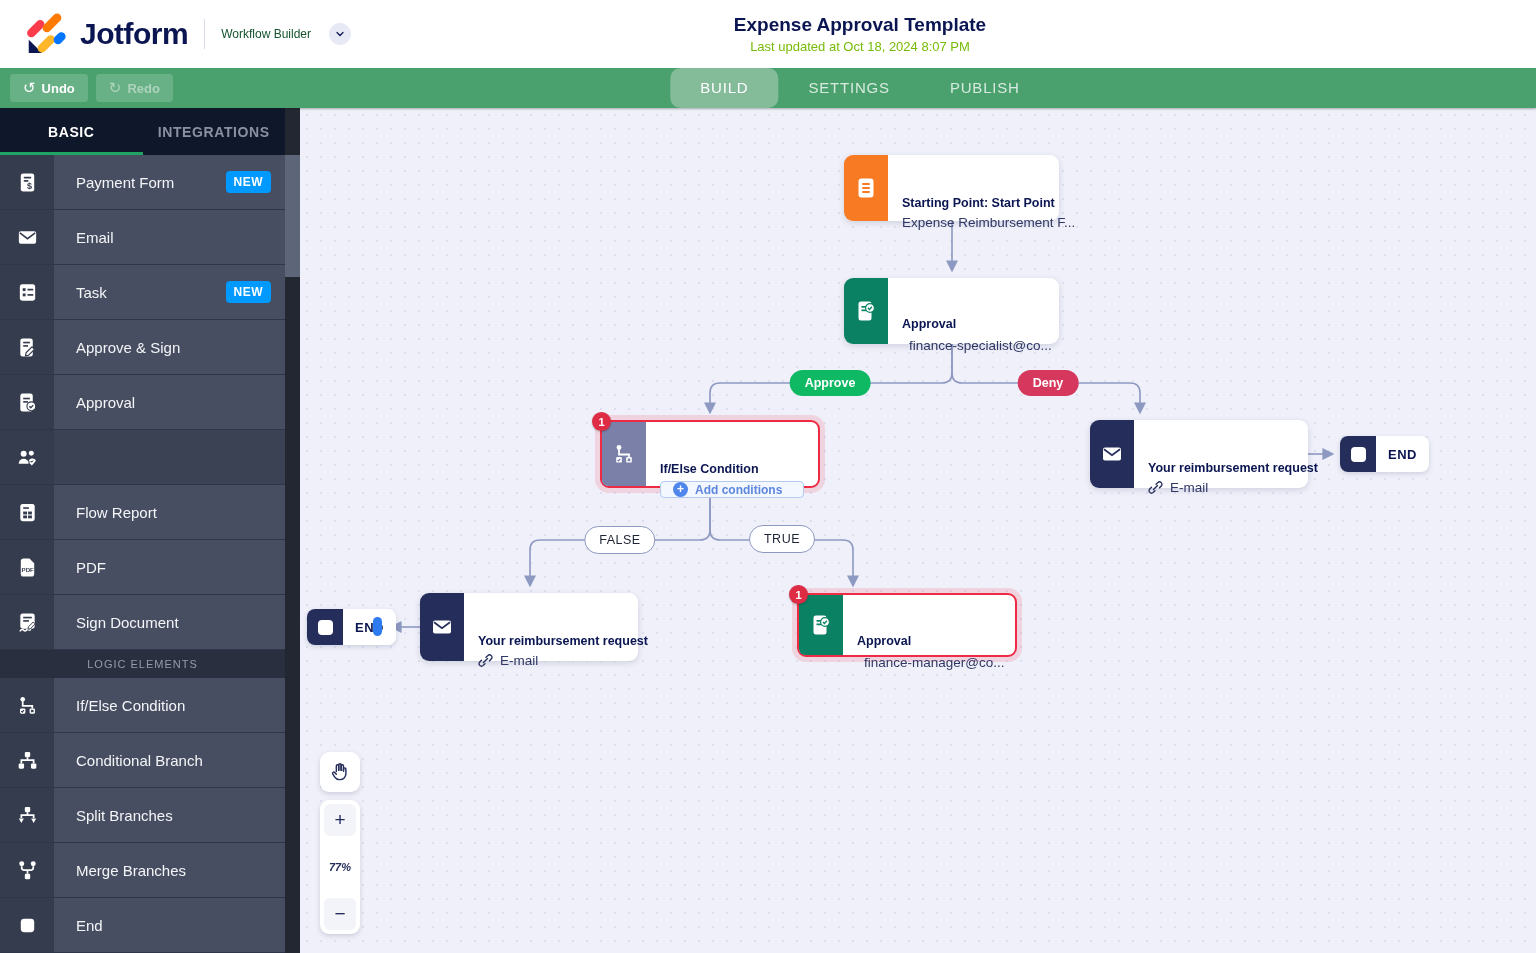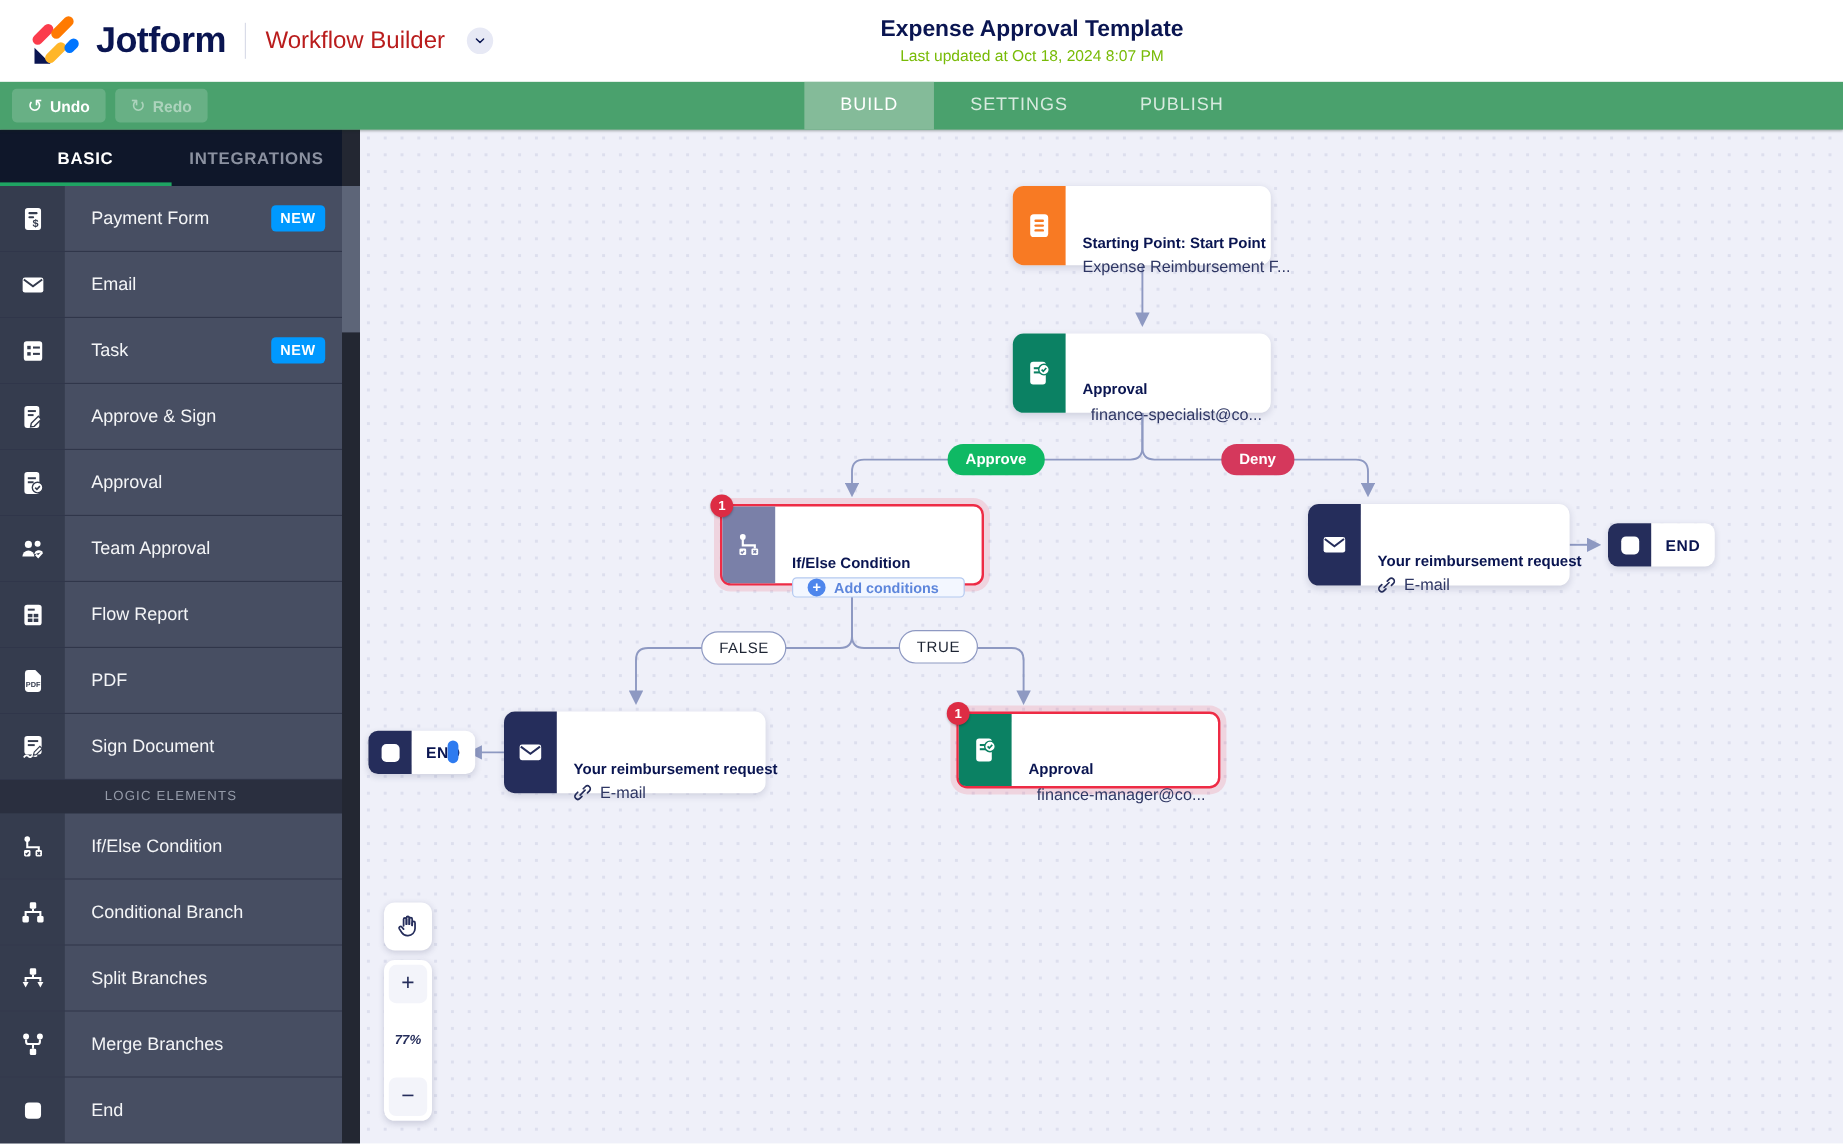--- a/index.html
+++ b/index.html
@@ -4,33 +4,33 @@
 <style>
   * { margin:0; padding:0; box-sizing:border-box; }
   html,body { width:1536px; height:953px; overflow:hidden; font-family:"Liberation Sans",sans-serif; background:#fff; }
   .app { width:1536px; height:953px; display:flex; flex-direction:column; }
 
   
   .header { height:68px; background:#fff; position:relative; display:flex; align-items:center; padding:0 24px; z-index:5;gap:12px; }
   .logo-wrap { display:flex; align-items:center; gap:14px; }
   .logotype { font-size:30px; font-weight:bold; color:#0a1551; letter-spacing:-0.5px; }
   .hdr-divider { width:1px; height:30px; background:#d9dce8; margin:0 4px; }
-  .product-name { font-size:20px; color:#b91c1c; }
+  .product-name { font-size:12px; color:#14532d; }
   .chev-circle { width:22px; height:22px; border-radius:50%; background:#e7e9f5; display:flex; align-items:center; justify-content:center; margin-left:6px; cursor:pointer; }
   .hdr-center { position:absolute; left:860px; top:50%; transform:translate(-50%,-50%); text-align:center; }
   .hdr-title { font-size:19px; font-weight:bold; color:#0a1551; }
   .hdr-sub { font-size:13px; color:#78bb07; margin-top:3px; }
 
   
   .toolbar { height:40px; background:#4aa16d; position:relative; display:flex; align-items:center; padding:0 10px; box-shadow:0 1px 2px rgba(20,40,30,.35); z-index:4; }
   .tb-btn { display:flex; align-items:center; gap:6px; height:28px; padding:0 13px; border-radius:4px; background:rgba(255,255,255,.17); color:#fff; font-size:13px; font-weight:bold; cursor:pointer; margin-right:8px; }
   .tb-btn.disabled { color:rgba(255,255,255,.45); }
   .tb-btn .gly { font-size:15px; font-weight:normal; }
   .tb-tabs { position:absolute; left:860px; top:0; height:40px; transform:translateX(-50%); display:flex; }
-  .tb-tab { height:40px; line-height:40px; padding:0 30px; font-size:15px; letter-spacing:.8px; color:rgba(255,255,255,.78); cursor:pointer; }
+  .tb-tab { height:40px; line-height:40px; padding:0 30px; font-size:15px; letter-spacing:.8px; color:rgba(255,255,255,.78); cursor:pointer;border-radius:10px; }
   .tb-tab.active { background:#84bb99; color:#fff; }
 
   
   .body { flex:1; display:flex; min-height:0; }
 
   
   .sidebar { width:300px; background:#3b4254; position:relative; display:flex; flex-direction:column; }
   .sb-inner { width:285px; display:flex; flex-direction:column; }
   .sb-tabs { height:47px; background:#0f172a; display:flex; }
   .sb-tab { flex:1; display:flex; align-items:center; justify-content:center; font-size:14px; font-weight:bold; letter-spacing:.6px; color:#8b91a0; cursor:pointer; position:relative; }
@@ -206,23 +206,20 @@
 
         <div class="sb-item">
           <div class="sb-ic">
               <svg width="23" height="23" viewBox="0 0 24 24">
             <circle cx="8" cy="8" r="3.1" fill="#fff"></circle>
             <path d="M2.8 18.5 a5.2 5.2 0 0 1 10.4 0 z" fill="#fff"></path>
             <circle cx="16" cy="7.5" r="2.6" fill="#fff"></circle>
             <path d="M13 16.5 a4.3 4.3 0 0 1 7.6-1.8" fill="#fff"></path>
             <path d="M14.5 16.8 l2 2 3.6-4" stroke="#fff" stroke-width="2" fill="none"></path>
           </svg>
-            </div>
-          <div class="sb-lb">
-              <span class="txt">Team Approval</span>
             </div>
         </div>
 
         <div class="sb-item">
           <div class="sb-ic">
               <svg width="23" height="23" viewBox="0 0 24 24">
             <rect x="4.5" y="3" width="15" height="18" rx="2.5" fill="#fff"></rect>
             <rect x="7.5" y="6.5" width="6" height="1.7" fill="#353c4e"></rect>
             <rect x="7.5" y="11" width="4" height="3" fill="#353c4e"></rect>
                 <rect x="12.6" y="11" width="4" height="3" fill="#353c4e"></rect>

